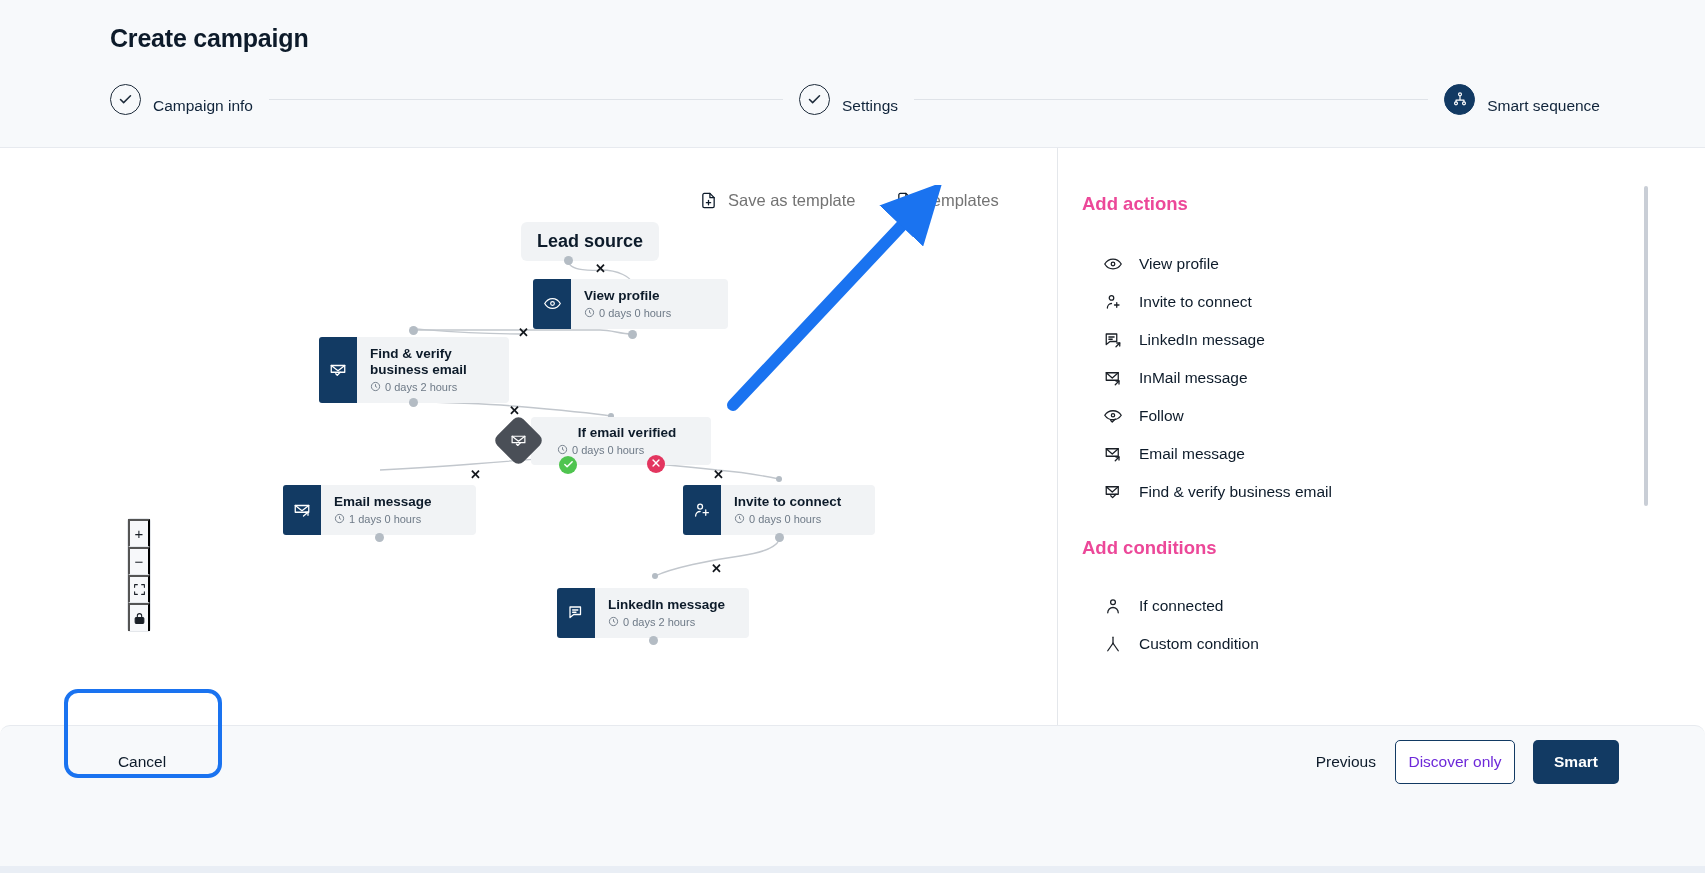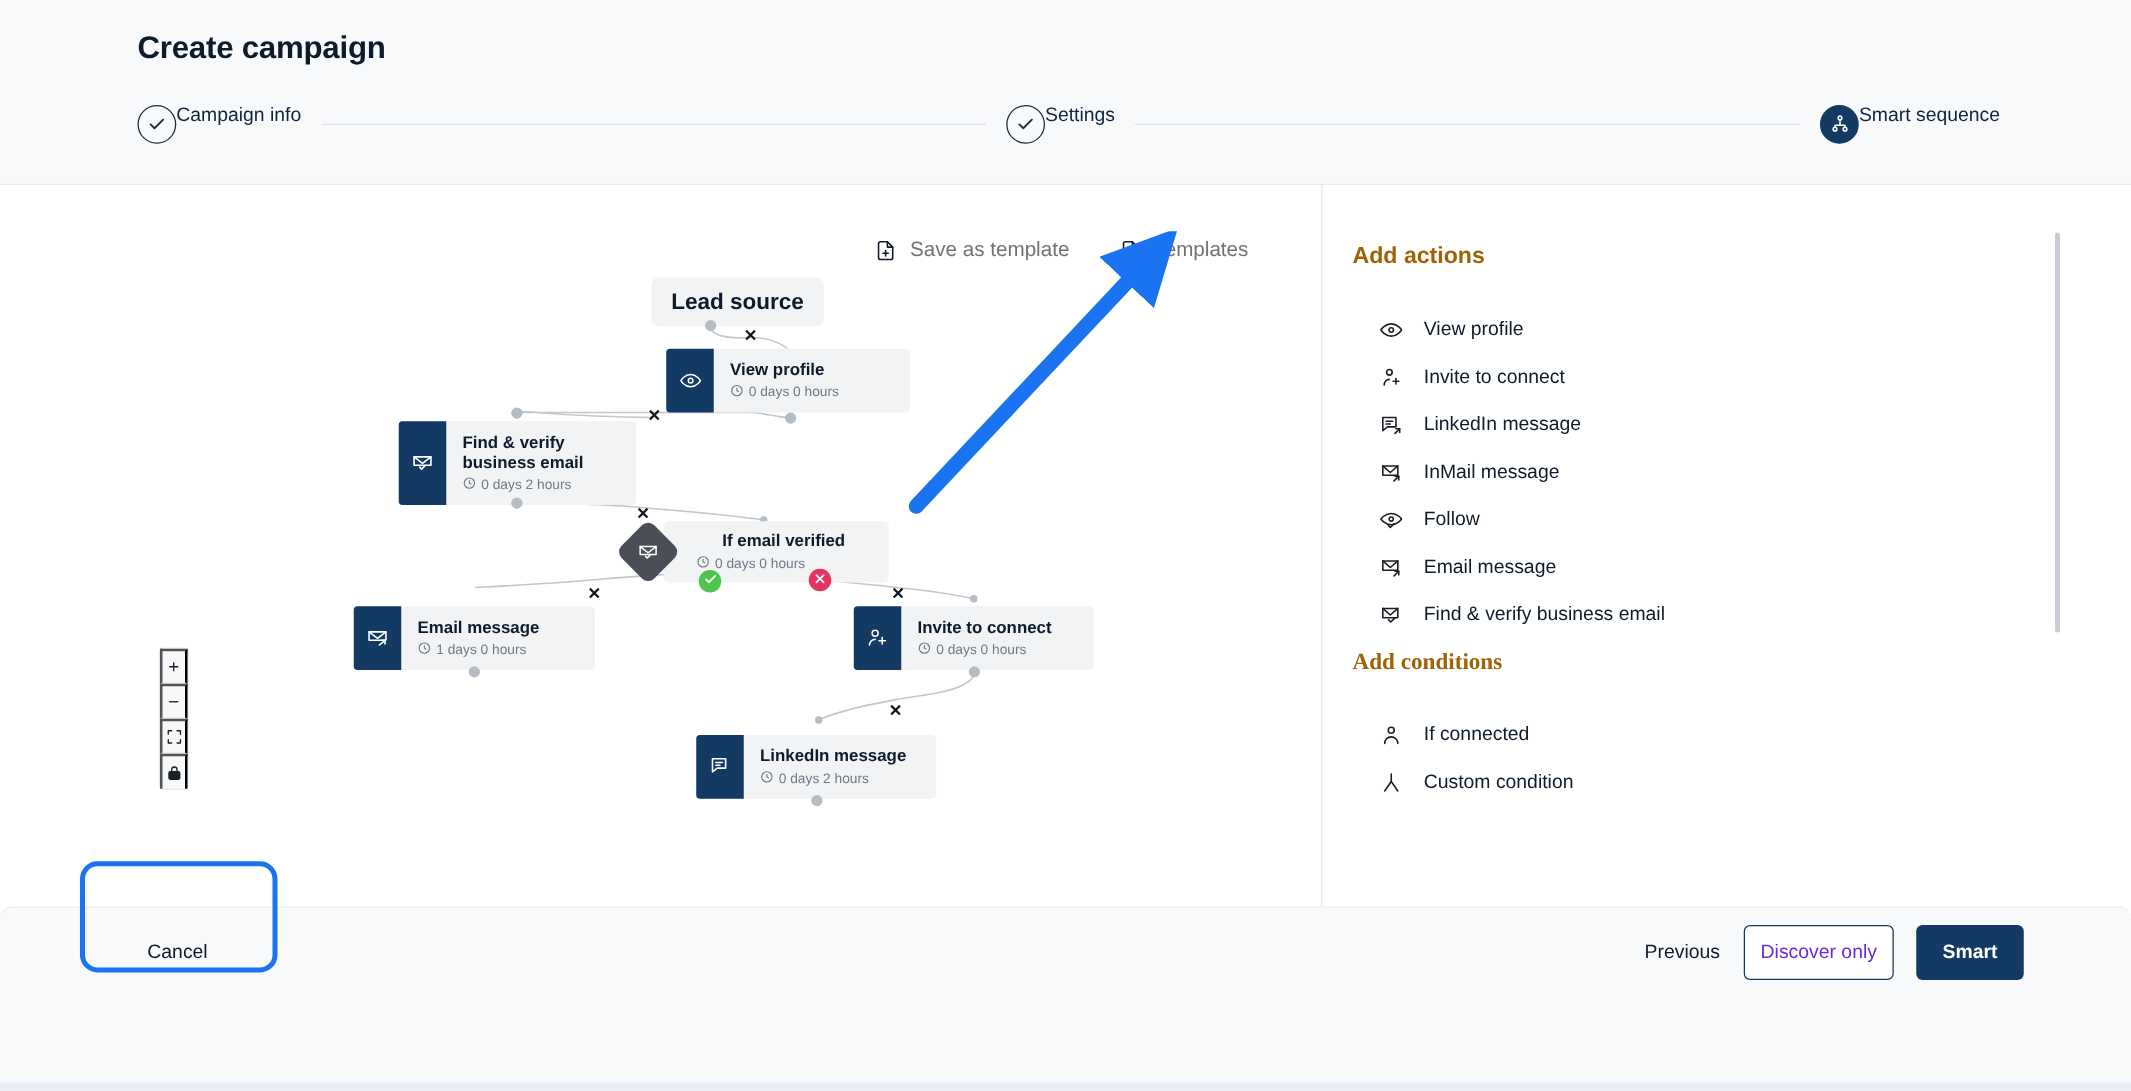--- a/index.html
+++ b/index.html
@@ -15,21 +15,21 @@
   .header {
     position: absolute; left:0; top:0; width:1705px; height:148px;
     background:#f7f9fb; border-bottom:1px solid #e7eaef;
   }
   .page-title {
     position:absolute; left:110px; top:24px;
     font-size:25px; font-weight:700; color:#0d1b2a; letter-spacing:-0.2px;
   }
   .stepper { position:absolute; left:110px; top:82px; width:1490px; height:34px;
              display:flex; align-items:center; }
-  .step { display:flex; align-items:flex-start; gap:0; flex:0 0 auto; }
+  .step { display:flex; align-items:flex-end; gap:12px; flex:0 0 auto; }
   .step-circle {
     width:31px; height:31px; border-radius:50%;
     display:flex; align-items:center; justify-content:center;
     border:1px solid #1d2b3a; background:transparent; color:#1d2b3a;
   }
   .step-circle.active { background:#123a63; border-color:#123a63; color:#fff; }
   .step-label { font-size:15.5px; color:#10243a; white-space:nowrap; }
   .step-line { flex:1 1 auto; height:1px; background:#dfe3e8; margin:0 16px; }
 
   
@@ -111,22 +111,22 @@
     font-size:15px; background:none; font-family:"Liberation Sans", sans-serif;
   }
   .zoom-btn:last-child { border-bottom:none; }
 
   
   .sidebar {
     position:absolute; left:1057px; top:0; width:648px; height:577px;
     border-left:1px solid #e4e7eb; background:#fff;
   }
   .sidebar-inner { padding:45px 0 0 24px; }
-  .sidebar-heading { font-size:18.5px; font-weight:700; color:#a16207; margin-bottom:30px; }
-  .sidebar-heading.second { margin-top:9px; margin-bottom:28px;font-family:Liberation Serif, serif; }
+  .sidebar-heading { font-size:18.5px; font-weight:700; color:#ec4899; margin-bottom:30px; }
+  .sidebar-heading.second { margin-top:26px; margin-bottom:28px; }
   .sb-item {
     display:flex; align-items:center; gap:17px;
     padding:0 0 0 22px; height:38px; cursor:pointer;
     font-size:15.5px; color:#0d1b2a;
   }
   .sb-item svg { display:block; flex:0 0 18px; }
   .scroll-track {
     position:absolute; right:57px; top:38px; width:4px; height:320px;
     background:#c9ced6; border-radius:2px;
   }

